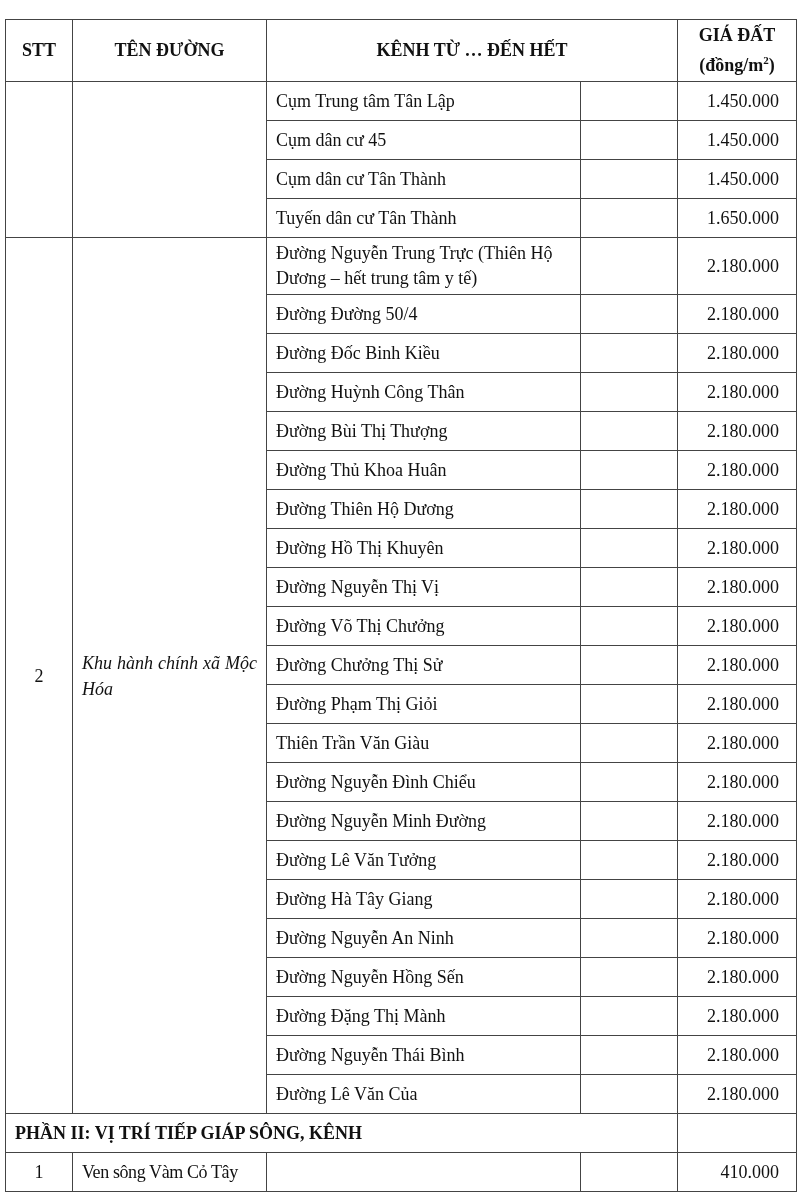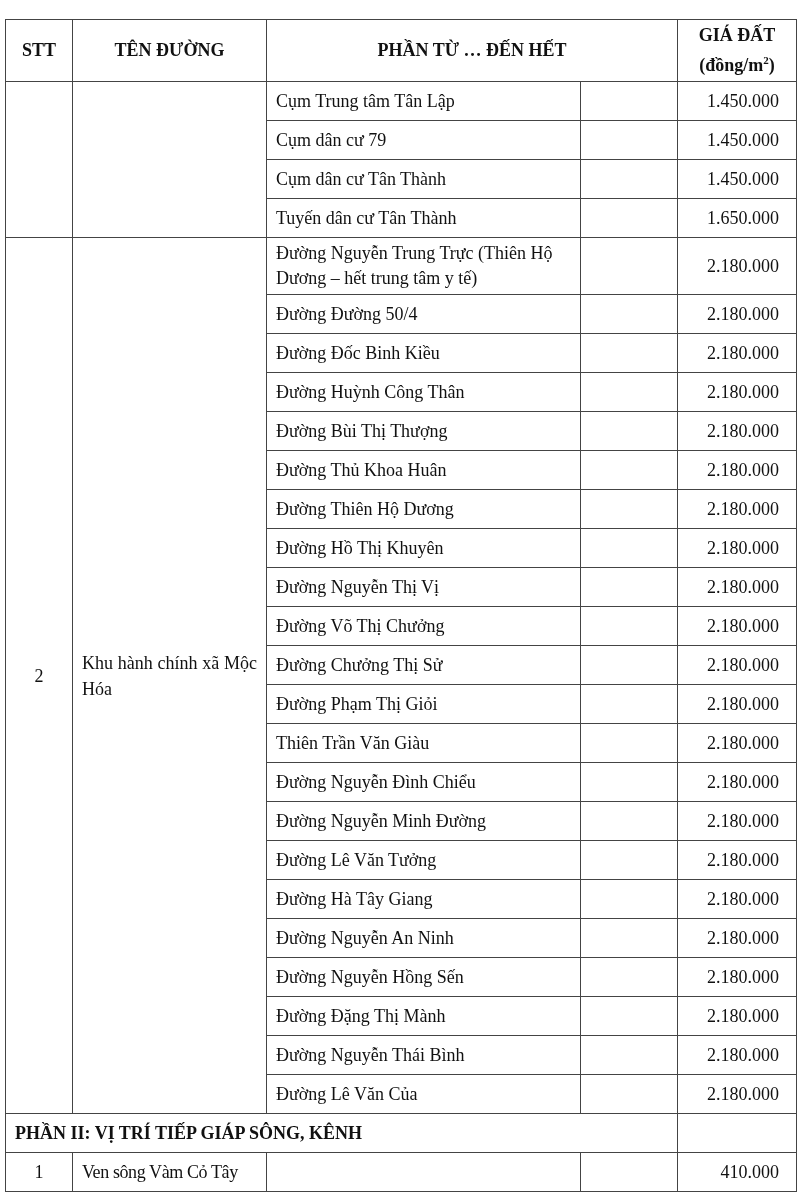--- a/index.html
+++ b/index.html
@@ -3,56 +3,56 @@
 <meta charset="utf-8">
 <style>
   html, body { margin: 0; padding: 0; background: #ffffff; }
   body { width: 800px; height: 1204px; overflow: hidden; font-family: "Liberation Serif", serif; color: #111; }
   table { position: absolute; left: 5px; top: 19px; border-collapse: collapse; table-layout: fixed; width: 791px; }
   td, th { border: 1px solid #444; font-size: 18px; padding: 0 9px; vertical-align: middle; }
   th { font-weight: bold; height: 61px; text-align: center; line-height: 25px; }
   td { height: 38px; line-height: 26px; }
   .c-stt { text-align: center; }
   .c-price { text-align: right; padding-right: 17px; }
-  .c-name { text-align: justify; text-align-last: left; }
+  .c-name { text-align: justify; text-align-last: left; font-style: italic; }
   .section { font-weight: bold; }
   sup { font-size: 11px; }
 </style>
 </head>
 <body>
 
 <table>
   <colgroup>
     <col style="width:67px">
     <col style="width:194px">
     <col style="width:314px">
     <col style="width:97px">
     <col style="width:119px">
   </colgroup>
   <thead>
     <tr>
       <th>STT</th>
       <th>TÊN ĐƯỜNG</th>
-      <th colspan="2">PHẦN TỪ … ĐẾN HẾT</th>
+      <th colspan="2">KÊNH TỪ … ĐẾN HẾT</th>
       <th>
         <span>GIÁ ĐẤT</span><br>
         <span>(đồng/m</span><sup>2</sup><span>)</span>
       </th>
     </tr>
   </thead>
   <tbody id="tbody">
       <tr>
         <td class="c-stt" rowspan="4"></td>
         <td class="c-name" rowspan="4"></td>
         <td>Cụm Trung tâm Tân Lập</td>
         <td></td>
         <td class="c-price">1.450.000</td>
       </tr>
       <tr>
-        <td>Cụm dân cư 79</td>
+        <td>Cụm dân cư 45</td>
         <td></td>
         <td class="c-price">1.450.000</td>
       </tr>
       <tr>
         <td>Cụm dân cư Tân Thành</td>
         <td></td>
         <td class="c-price">1.450.000</td>
       </tr>
       <tr>
         <td>Tuyến dân cư Tân Thành</td>

